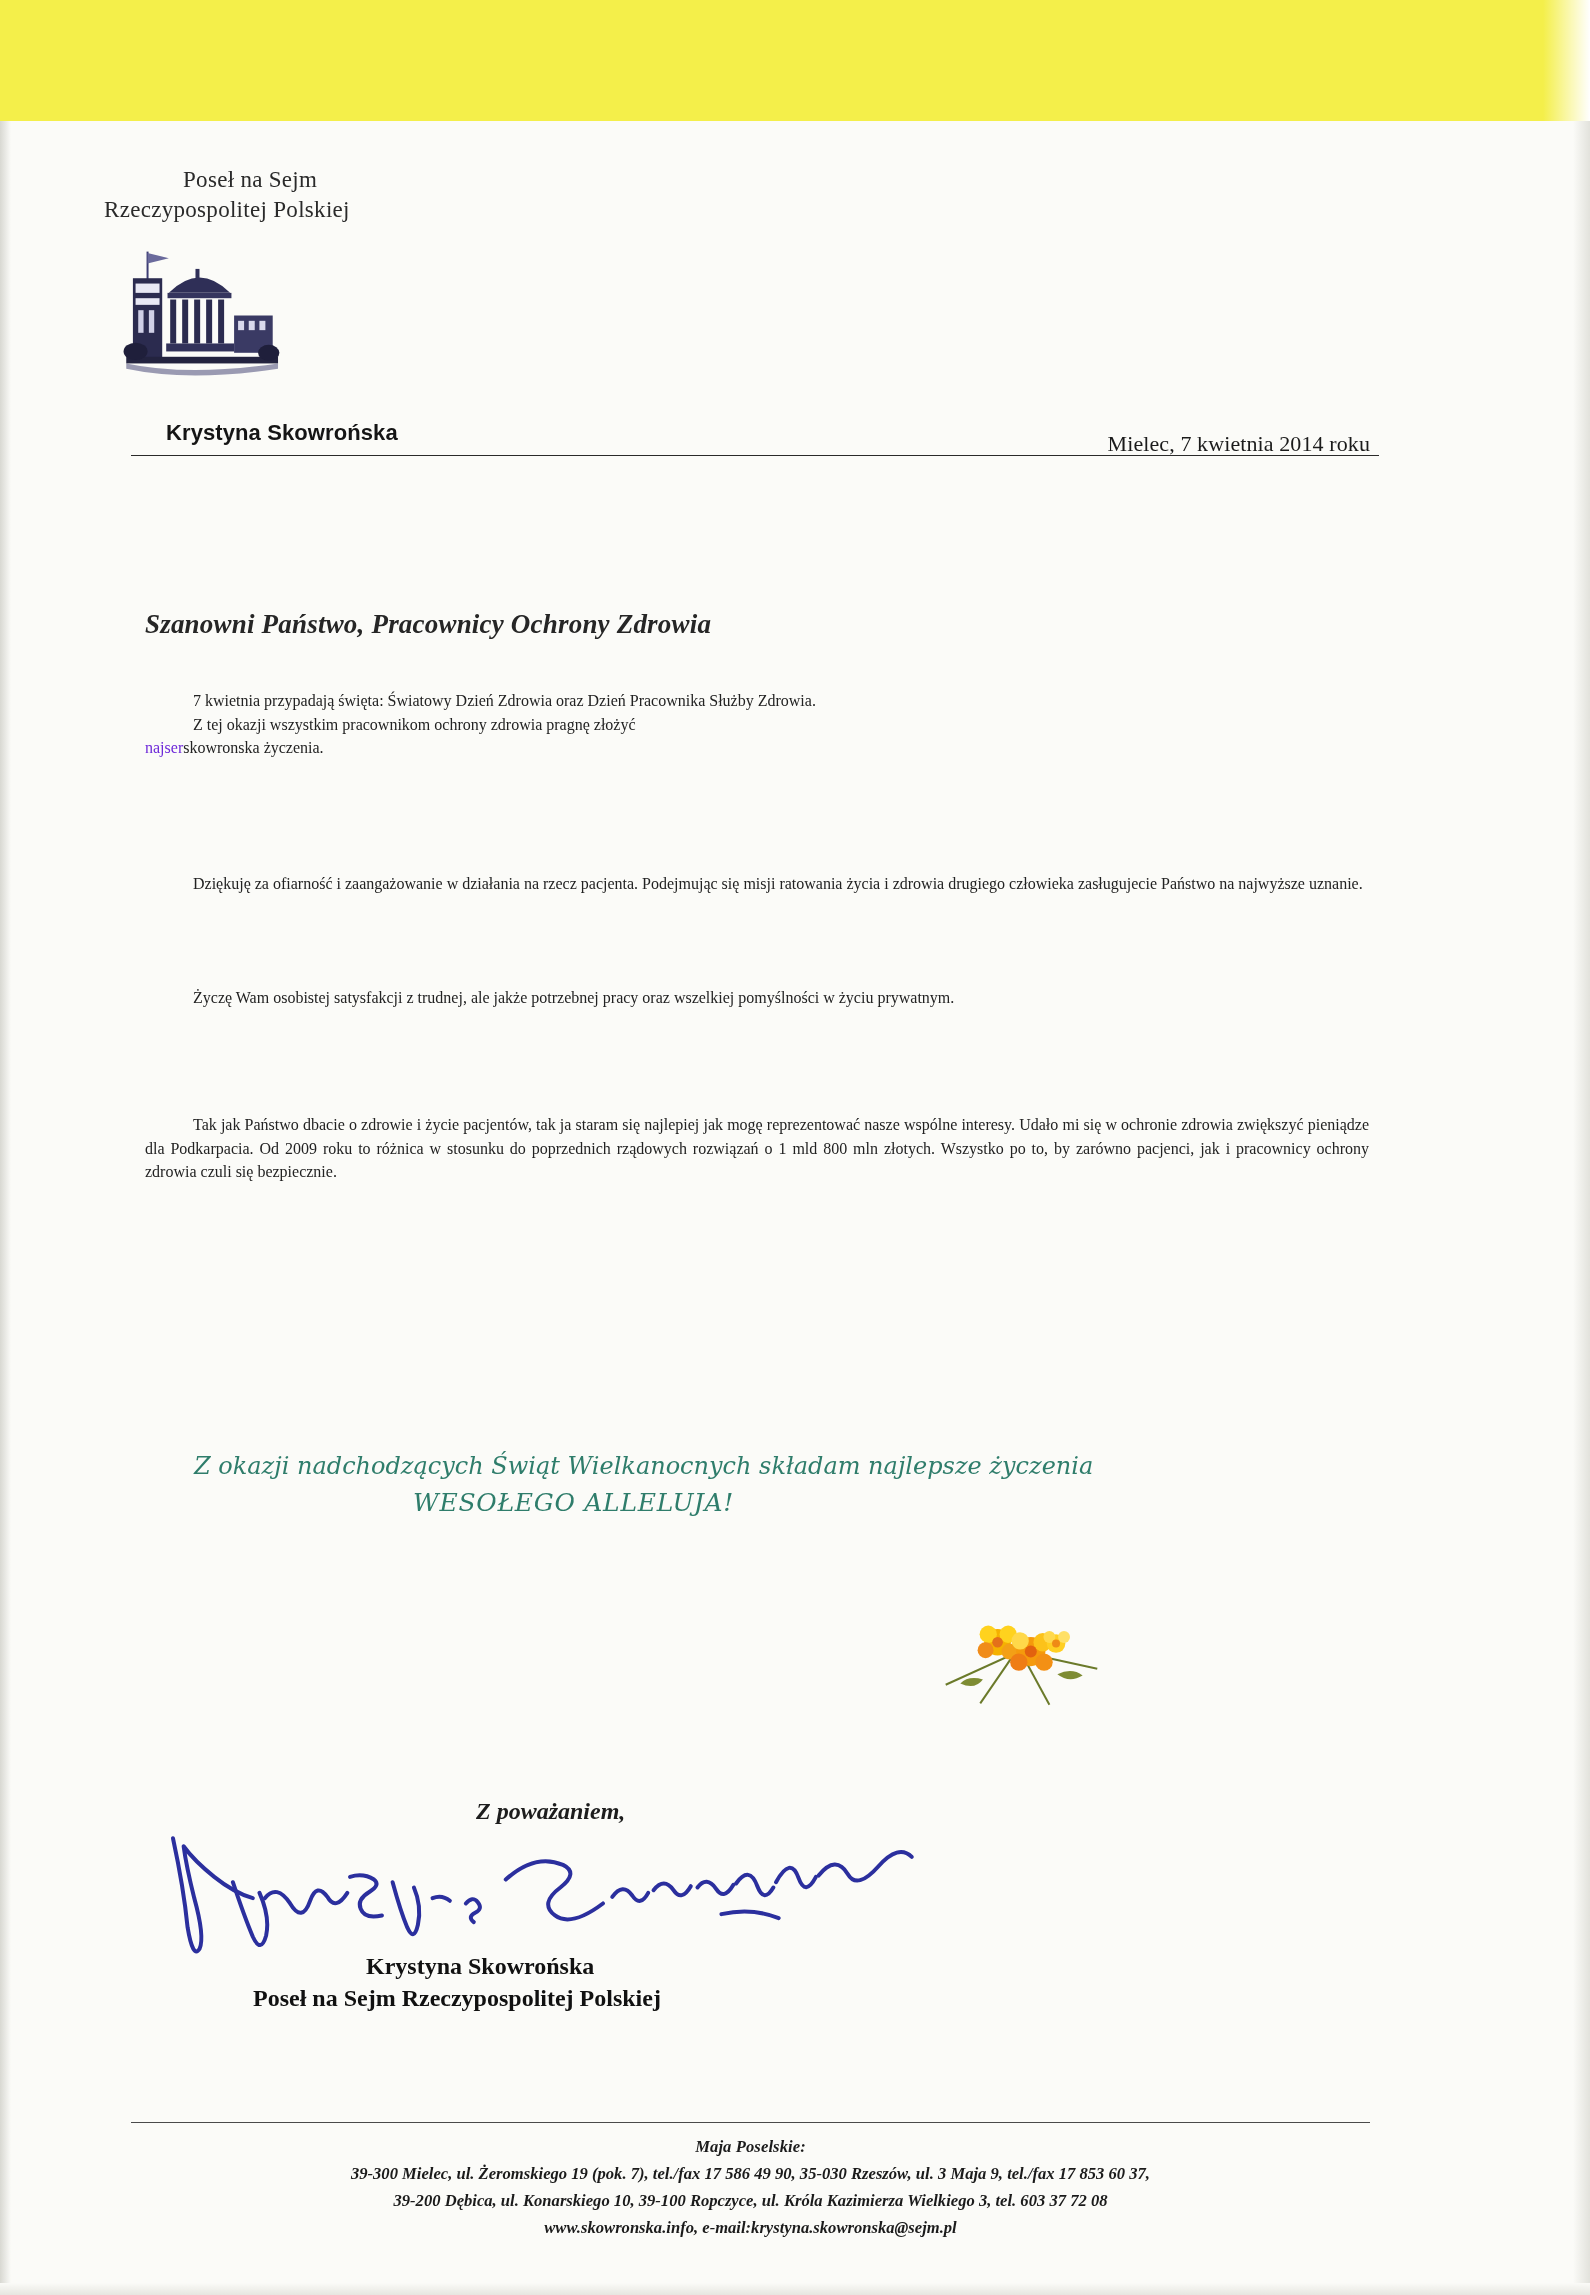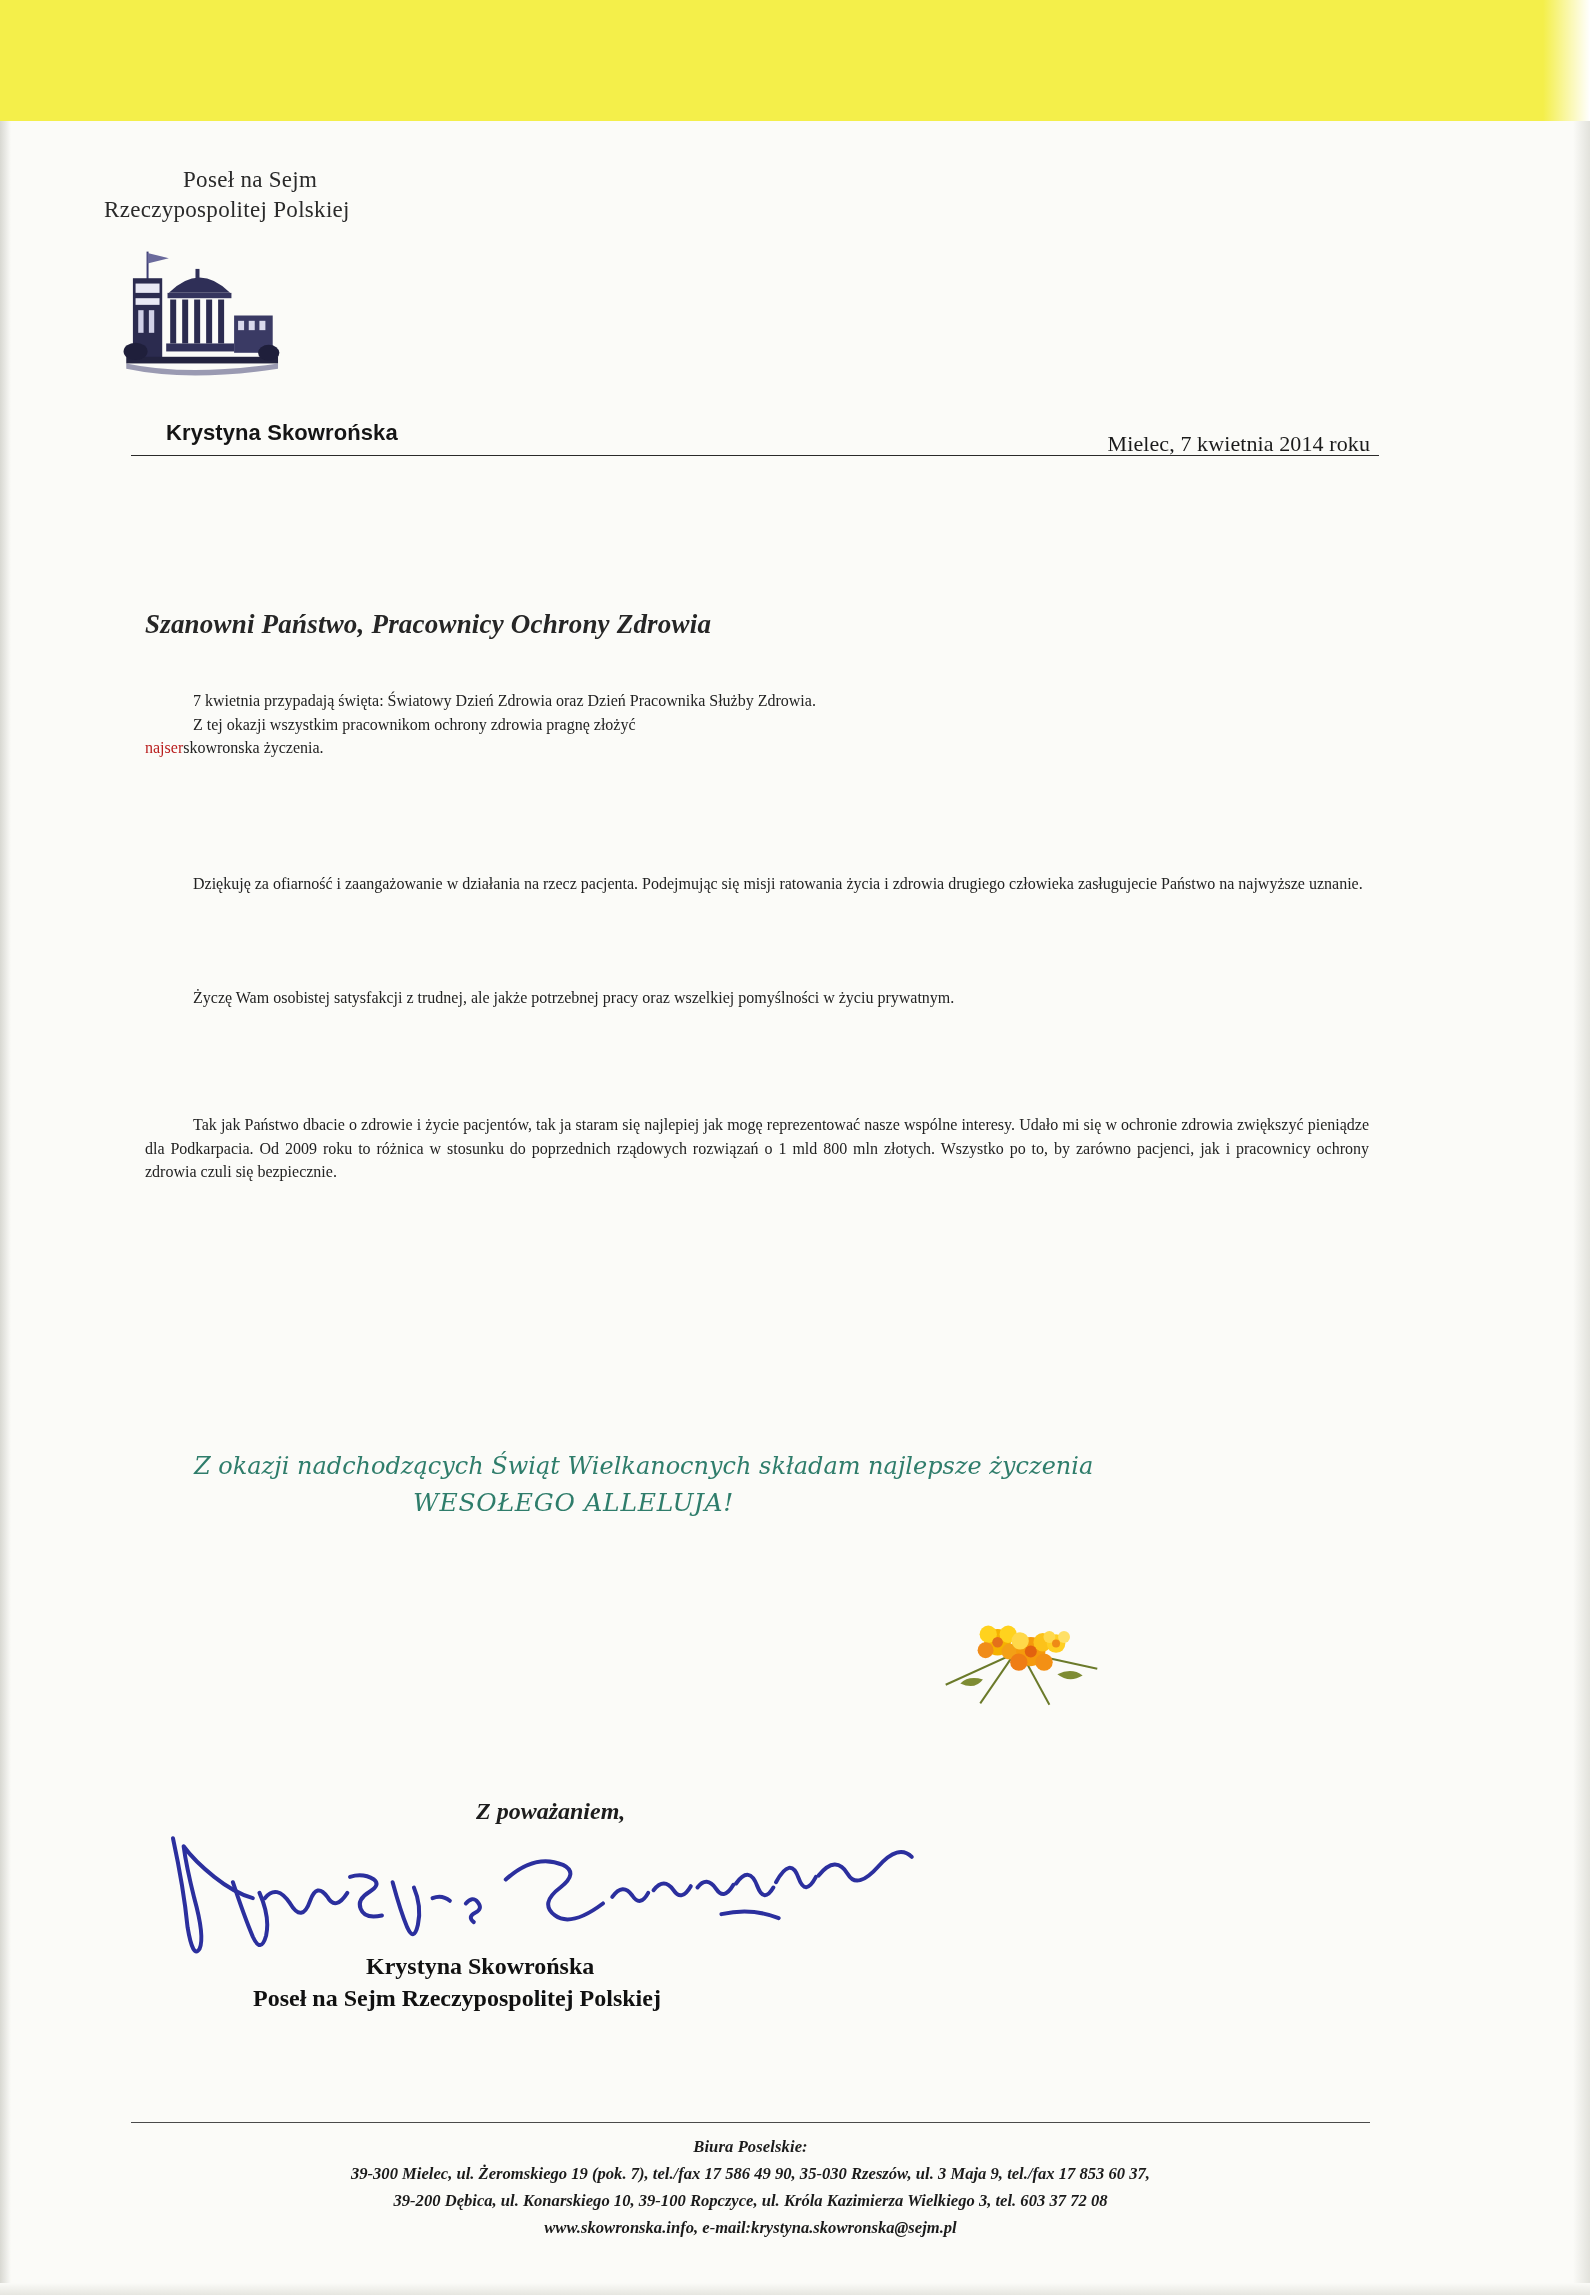--- a/index.html
+++ b/index.html
@@ -140,21 +140,21 @@
     text-align: justify;
   }
   .body-block p { margin: 0; }
   .indent { text-indent: 48px; }
 
   .para-1 { top: 689px; }
   .para-2 { top: 872px; }
   .para-3 { top: 986px; }
   .para-4 { top: 1113px; }
 
-  .faded { color: #b91c1c; }
+  .faded { color: #6d28d9; }
 
   
   .greeting {
     position: absolute;
     left: 194px;
     top: 1448px;
     width: 1079px;
     color: #2f7d6b;
     font-family: "DejaVu Serif", serif;
     font-style: italic;
@@ -387,20 +387,20 @@
     </svg>
   </div>
 
   <div class="sign-name-block">
     <div class="l1">Krystyna Skowrońska</div>
     <div class="l2">Poseł na Sejm Rzeczypospolitej Polskiej</div>
   </div>
 
   <div class="footer-rule"></div>
   <div class="footer">
-    <div class="f-title">Biura Poselskie:</div>
+    <div class="f-title">Maja Poselskie:</div>
     <div>39-300 Mielec, ul. Żeromskiego 19 (pok. 7), tel./fax 17 586 49 90, 35-030 Rzeszów, ul. 3 Maja 9, tel./fax 17 853 60 37,</div>
     <div>39-200 Dębica, ul. Konarskiego 10, 39-100 Ropczyce, ul. Króla Kazimierza Wielkiego 3, tel. 603 37 72 08</div>
     <div>www.skowronska.info, e-mail:krystyna.skowronska@sejm.pl</div>
   </div>
 
 </div>
 
 
 </body></html>

